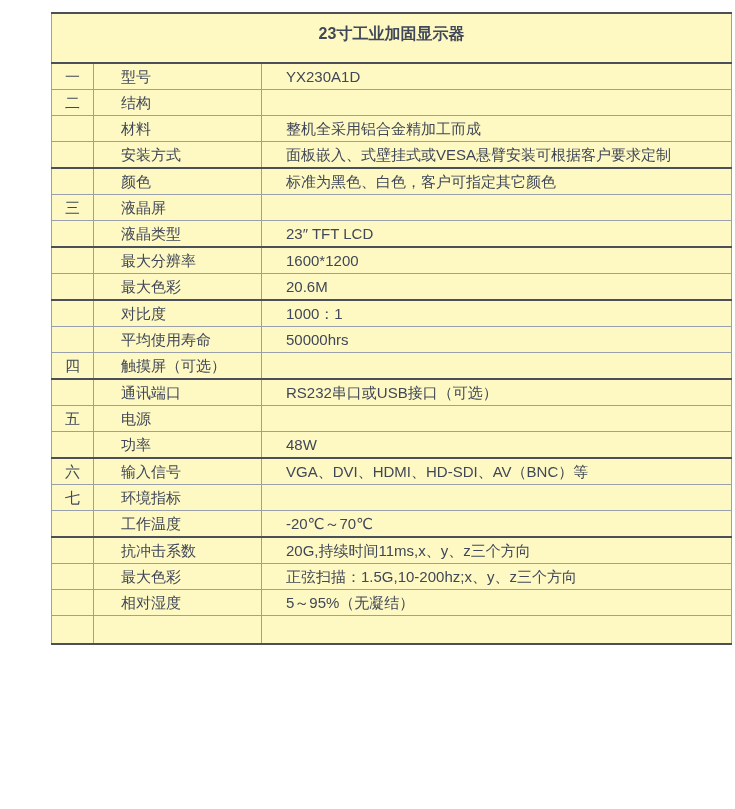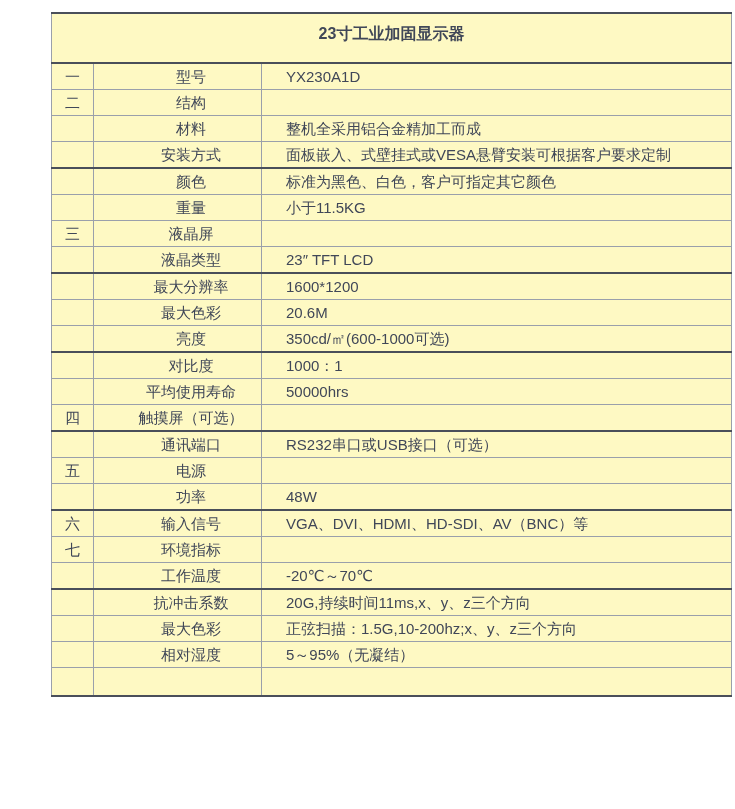--- a/index.html
+++ b/index.html
@@ -51,21 +51,20 @@
     border-top: 2px solid #4a4f5a;
   }
 
   td.idx {
     text-align: center;
     padding-left: 0;
     letter-spacing: 0;
   }
   td.label {
     padding-left: 27px;
-    text-align: center;
   }
   td.value {
     padding-left: 24px;
   }
 
   tr.title-row > td.title-cell {
     height: 48px;
     line-height: 1;
     text-align: center;
     font-weight: bold;
@@ -121,48 +120,38 @@
           <td class="idx"></td>
           <td class="label">安装方式</td>
           <td class="value">面板嵌入、式壁挂式或VESA悬臂安装可根据客户要求定制</td>
         </tr>
         <tr class="thick-top">
           <td class="idx"></td>
           <td class="label">颜色</td>
           <td class="value">标准为黑色、白色，客户可指定其它颜色</td>
         </tr>
         <tr>
-          <td class="idx"></td>
-          <td class="label">重量</td>
-          <td class="value">小于11.5KG</td>
-        </tr>
-        <tr>
           <td class="idx">三</td>
           <td class="label">液晶屏</td>
           <td class="value"></td>
         </tr>
         <tr>
           <td class="idx"></td>
           <td class="label">液晶类型</td>
           <td class="value">23″  TFT LCD</td>
         </tr>
         <tr class="thick-top">
           <td class="idx"></td>
           <td class="label">最大分辨率</td>
           <td class="value">1600*1200</td>
         </tr>
         <tr>
           <td class="idx"></td>
           <td class="label">最大色彩</td>
           <td class="value">20.6M</td>
-        </tr>
-        <tr>
-          <td class="idx"></td>
-          <td class="label">亮度</td>
-          <td class="value">350cd/㎡(600-1000可选)</td>
         </tr>
         <tr class="thick-top">
           <td class="idx"></td>
           <td class="label">对比度</td>
           <td class="value">1000：1</td>
         </tr>
         <tr>
           <td class="idx"></td>
           <td class="label">平均使用寿命</td>
           <td class="value">50000hrs</td>

